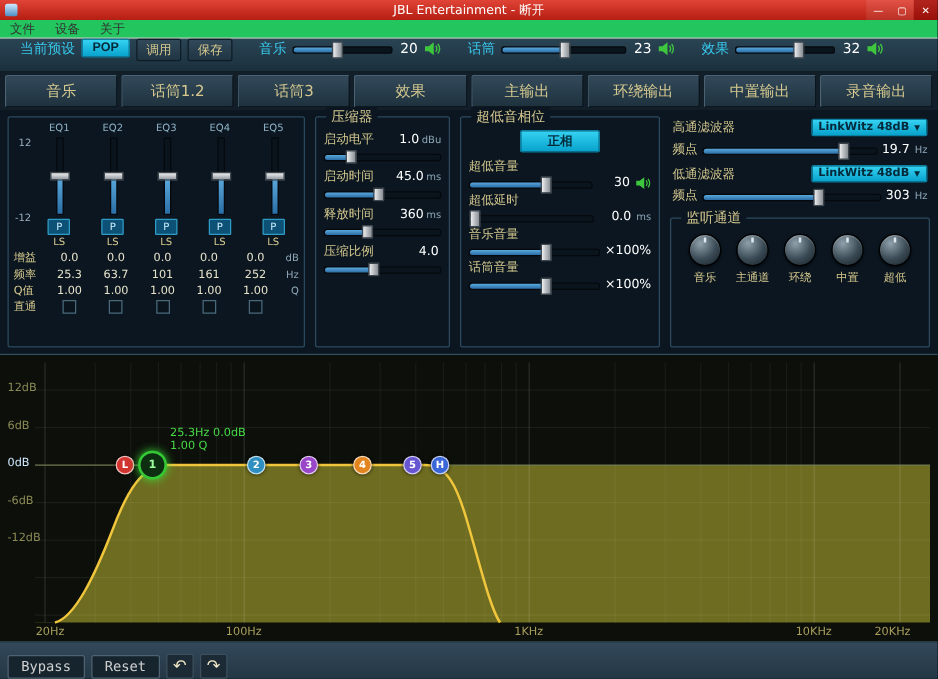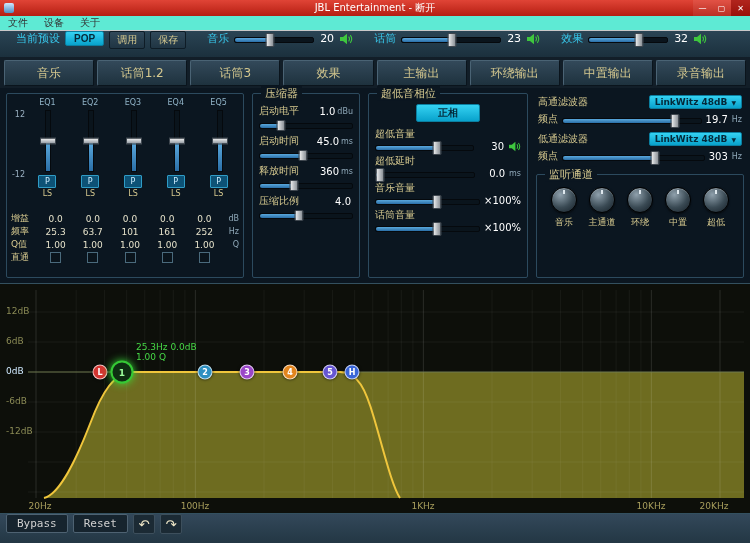--- a/index.html
+++ b/index.html
@@ -7,21 +7,21 @@
        font-family:"DejaVu Sans","Liberation Sans",sans-serif;user-select:none}
   
   .titlebar{position:absolute;top:0;left:0;right:0;height:16px;background:linear-gradient(#e04436,#b51e12);
             display:flex;align-items:center;color:#fff;font-size:10px}
   .title-icon{width:10px;height:10px;margin:0 4px;background:linear-gradient(#cfe8ff,#4d8fc4);border-radius:2px;flex:none}
   .title-text{position:absolute;left:50%;transform:translateX(-50%);white-space:nowrap}
   .win-btns{margin-left:auto;display:flex;height:100%}
   .win-btn{width:19px;height:100%;display:flex;align-items:center;justify-content:center;font-size:8px;color:#fff;background:rgba(255,255,255,.08)}
   .win-btn.close{background:rgba(120,0,0,.45)}
   
-  .menubar{position:absolute;top:16px;left:0;right:0;height:15px;background:#5eead4;border-bottom:1px solid #c9c9c9;
+  .menubar{position:absolute;top:16px;left:0;right:0;height:15px;background:#22c55e;border-bottom:1px solid #c9c9c9;
            display:flex;align-items:center;font-size:10px;color:#333;box-sizing:border-box}
   .menu-item{padding:0 8px;height:100%;display:flex;align-items:center}
   
   .toolbar{position:absolute;top:31px;left:0;right:0;height:26px;background:linear-gradient(#2a4454,#1b303d);
            display:flex;align-items:flex-start;gap:5px;padding:0 16px;box-sizing:border-box;font-size:11px}
   .tb-label{color:#38c8ec;white-space:nowrap}
   .khaki{color:#d6c98f}
   .btn-cyan{background:linear-gradient(#35d2f2,#08a2cc);color:#04293a;border:1px solid #0b7fa0;border-radius:2px;
             font-size:10px;padding:1px 8px;font-weight:bold;white-space:nowrap}
   .btn-dark{background:linear-gradient(#31495a,#203543);color:#d6c98f;border:1px solid #0e1c26;border-radius:2px;
@@ -58,21 +58,21 @@
   .eq-col{flex:1;display:flex;flex-direction:column;align-items:center}
   .eq-name{font-size:8px;color:#8fb2c6;line-height:10px}
   .vslider{position:relative;width:14px;height:62px;margin:2px 0 3px}
   .vtrack{position:absolute;left:5px;top:0;bottom:0;width:4px;background:#0a141c;border:1px solid #05090d}
   .vfill{position:absolute;left:6px;bottom:1px;width:4px;height:calc(50% - 3px);background:linear-gradient(#5aa8dc,#2a6ea6)}
   .vthumb{position:absolute;left:0;top:50%;width:14px;height:5px;transform:translateY(-50%);
           background:linear-gradient(#f0f0f0,#9098a0);border:1px solid #3f474f}
   .p-btn{width:16px;height:11px;font-size:8px;color:#cfeeff;background:#0d5276;border:1px solid #2f9cc6;
          display:flex;align-items:center;justify-content:center;border-radius:1px}
   .type-label{font-size:8px;color:#d6c98f;margin-top:1px;line-height:9px}
-  .eq-table{margin-top:14px;font-size:9px}
+  .eq-table{margin-top:2px;font-size:9px}
   .eq-row{display:flex;align-items:center;height:13px}
   .rlabel{width:26px;color:#d6c98f;flex:none}
   .rval{flex:1;text-align:center;color:#e6e2ca;display:flex;align-items:center;justify-content:center}
   .runit{width:16px;color:#8fa8b8;text-align:right;flex:none;font-size:8px}
   .chk{width:9px;height:9px;border:1px solid #4a6a7c;background:#0a141c}
   
   .comp-section{width:108px;flex:none;padding-top:10px}
   .cp-row{margin-bottom:5px}
   .cp-head{display:flex;align-items:center;font-size:10px;color:#d6c98f;white-space:nowrap}
   .cp-val{margin-left:auto;color:#fff}
@@ -114,21 +114,21 @@
   .ylab.hl{color:#cfe9ff}
   .xlab{position:absolute;bottom:2px;font-size:9px;color:#a89e5c;transform:translateX(-50%);white-space:nowrap}
   .gpoint{position:absolute;top:88px;width:13px;height:13px;border-radius:50%;transform:translate(-50%,-50%);
           display:flex;align-items:center;justify-content:center;font-size:8px;font-weight:bold;color:#fff;
           border:1px solid rgba(255,255,255,.7);box-shadow:0 0 3px rgba(0,0,0,.8)}
   .gpoint.selected{width:19px;height:19px;background:#0e2e12;border:2px solid #3ae03a;color:#9cff9c;
                    box-shadow:0 0 8px #3ae03a;font-size:9px}
   .g-tip{position:absolute;left:136px;top:58px;font-size:9px;color:#46d846;line-height:10px;white-space:nowrap}
   
   .footer{position:absolute;top:514px;left:0;right:0;height:29px;background:linear-gradient(#33485a,#233744);
-          display:flex;align-items:flex-start;gap:5px;padding:0 6px;box-sizing:border-box}
+          display:flex;align-items:flex-end;gap:5px;padding:0 6px;box-sizing:border-box}
   .f-btn{background:#16242e;border:1px solid #4e6272;color:#d0d0d0;font-size:11px;padding:2px 10px;border-radius:2px;
          font-family:"DejaVu Sans Mono","Liberation Mono",monospace}
   .icon-btn{width:20px;height:18px;display:flex;align-items:center;justify-content:center;color:#f0e8c8;
             font-size:13px;background:#1b2a34;border:1px solid #3d4f5c;border-radius:2px}
   .mode-area{margin-left:auto;display:flex;align-items:center;gap:4px;font-size:11px}
   .mode-btn{background:#16242e;border:1px solid #4e6272;color:#d6c98f;font-size:10px;padding:2px 6px;border-radius:2px}
   .mode-btn.active{background:linear-gradient(#35d2f2,#08a2cc);color:#04293a;border-color:#7fe3ff;font-weight:bold}
 </style>
 </head>
 <body>

